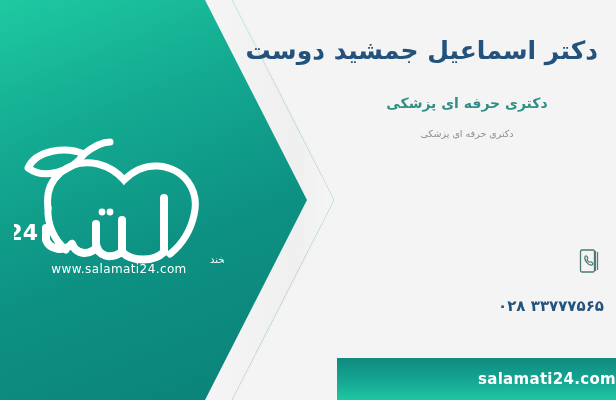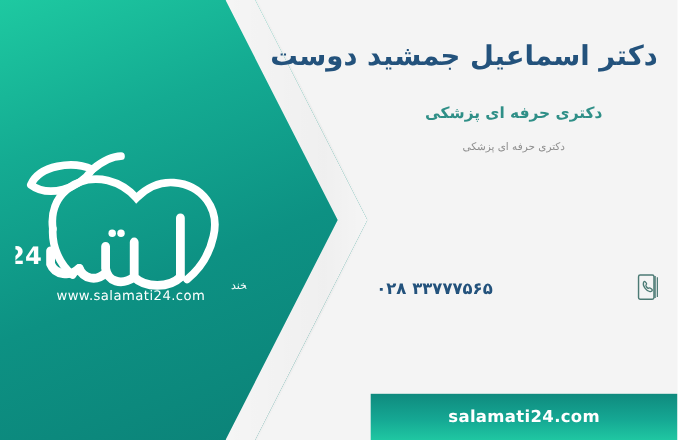--- a/index.html
+++ b/index.html
@@ -135,22 +135,23 @@
     width: 262px;
     text-align: center;
     color: #8d8d8d;
     font-size: 9.5px;
   }
 
   
   .row {
     position: absolute;
     display: flex;
-    flex-direction: row;
+    flex-direction: column;
     align-items: flex-start;
+    gap: 10px;
   }
   .row-phone { right: 12px; top: 248px; width: 268px; }
   .row-addr  { right: 12px; top: 292px; width: 268px; }
 
   .row-icon {
     flex: 0 0 auto;
     width: 30px;
     height: 34px;
     display: flex;
     align-items: flex-start;
@@ -182,21 +183,21 @@
   
   .bottom-bar {
     position: absolute;
     left: 337px;
     bottom: 0;
     width: 279px;
     height: 42px;
     background: linear-gradient(180deg, #0f8a7e 0%, #15a793 55%, #1fc7a2 100%);
     display: flex;
     align-items: center;
-    justify-content: center;
+    justify-content: flex-start;
   }
   .bottom-bar span {
     color: #ffffff;
     font-size: 15px;
     font-weight: bold;
     letter-spacing: .3px;
     direction: ltr;
   }
 </style>
 </head>

